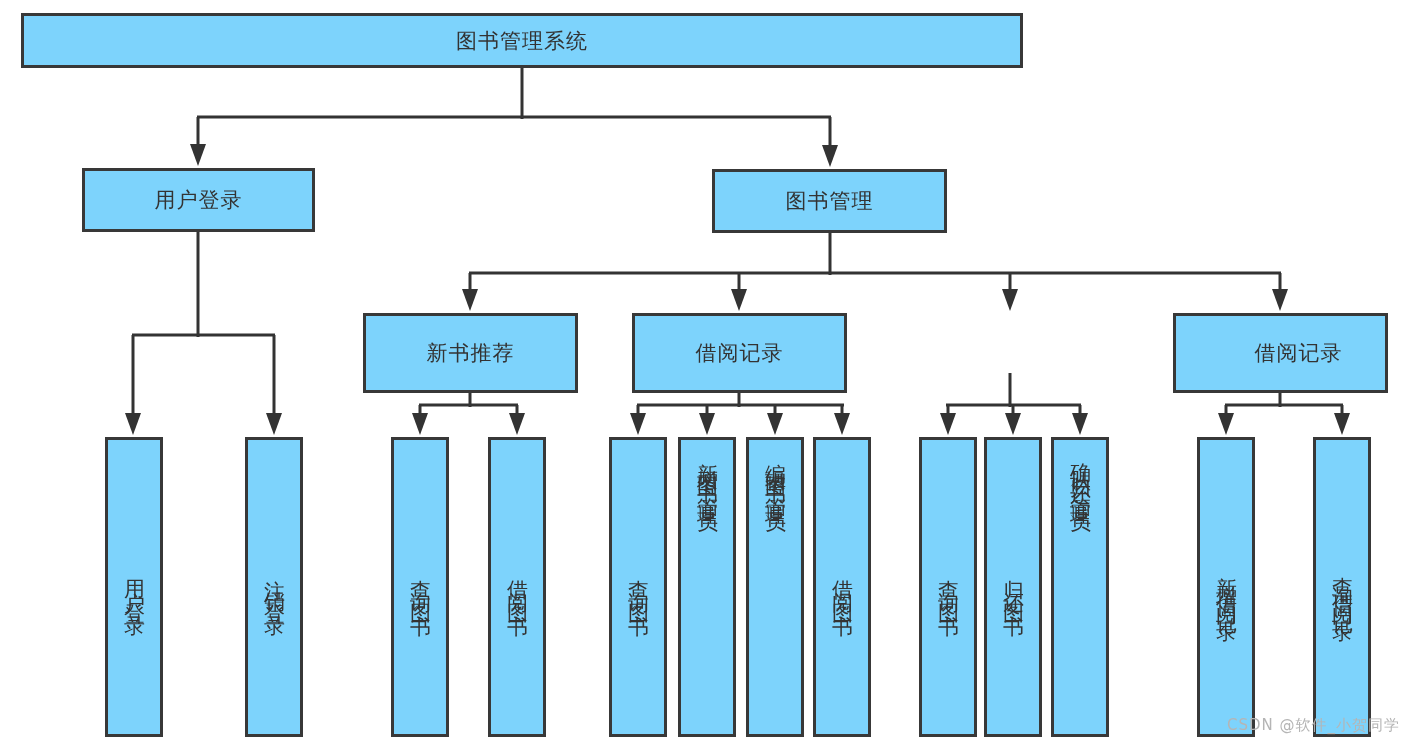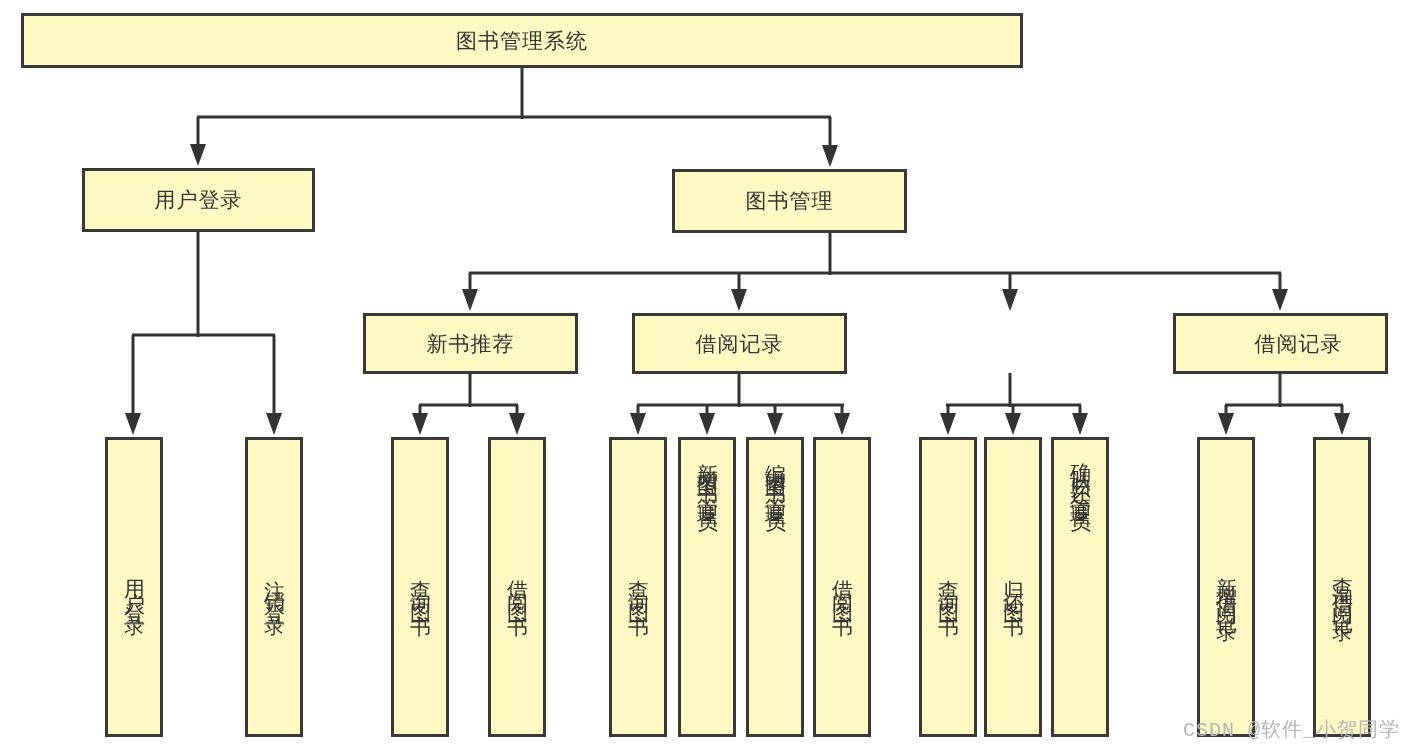--- a/index.html
+++ b/index.html
@@ -16,35 +16,35 @@
     position:relative;
     overflow:hidden;
     font-family:"DejaVu Sans","Liberation Sans",sans-serif;
     color:var(--text);
   }
   #stage{position:absolute;left:0;top:0;width:1405px;height:747px;}
   #wires{position:absolute;left:0;top:0;z-index:1;}
   .box{
     position:absolute;
     box-sizing:border-box;
-    background:#fef9c3;
+    background:#7dd3fc;
     border:3px solid var(--border);
     display:flex;
     align-items:center;
     justify-content:center;
     z-index:2;
     font-size:21px;
     letter-spacing:1px;
     white-space:nowrap;
   }
   
   .root{left:21px;top:13px;width:1002px;height:55px;}
   .l2a{left:82px;top:168px;width:233px;height:64px;}
-  .l2b{left:672px;top:169px;width:235px;height:64px;}
-  .l3{top:313px;width:215px;height:61px;}
+  .l2b{left:712px;top:169px;width:235px;height:64px;}
+  .l3{top:313px;width:215px;height:80px;}
   .l3a{left:363px;}
   .l3b{left:632px;}
   .l3c{left:903px;}
   .l3d{left:1173px;padding-left:36px;}
   
   .leaf{
     top:437px;width:58px;height:300px;
     writing-mode:vertical-rl;
     text-orientation:mixed;
     letter-spacing:12px;
@@ -55,25 +55,24 @@
   .leaf.long{letter-spacing:7px;justify-content:flex-start;padding-top:6px;}
   .f1{left:105px;}  .f2{left:245px;}
   .f3{left:391px;}  .f4{left:488px;}
   .f5{left:609px;}  .f6{left:678px;} .f7{left:746px;} .f8{left:813px;}
   .f9{left:919px;}  .f10{left:984px;} .f11{left:1051px;}
   .f12{left:1197px;} .f13{left:1313px;}
   .watermark{
     position:absolute;
     right:5px;top:716px;
     z-index:3;
-    font-size:20px;
+    font-size:15px;
     color:var(--wm);
     letter-spacing:1px;
     white-space:nowrap;
-    font-family:Liberation Mono, monospace;
   }
 </style>
 </head>
 <body>
 
 <div id="stage">
 
   <svg id="wires" width="1405" height="747">
       <line x1="522" y1="66" x2="522" y2="119" stroke="#333333" stroke-width="3"></line>
       <line x1="198" y1="230" x2="198" y2="337" stroke="#333333" stroke-width="3"></line>

